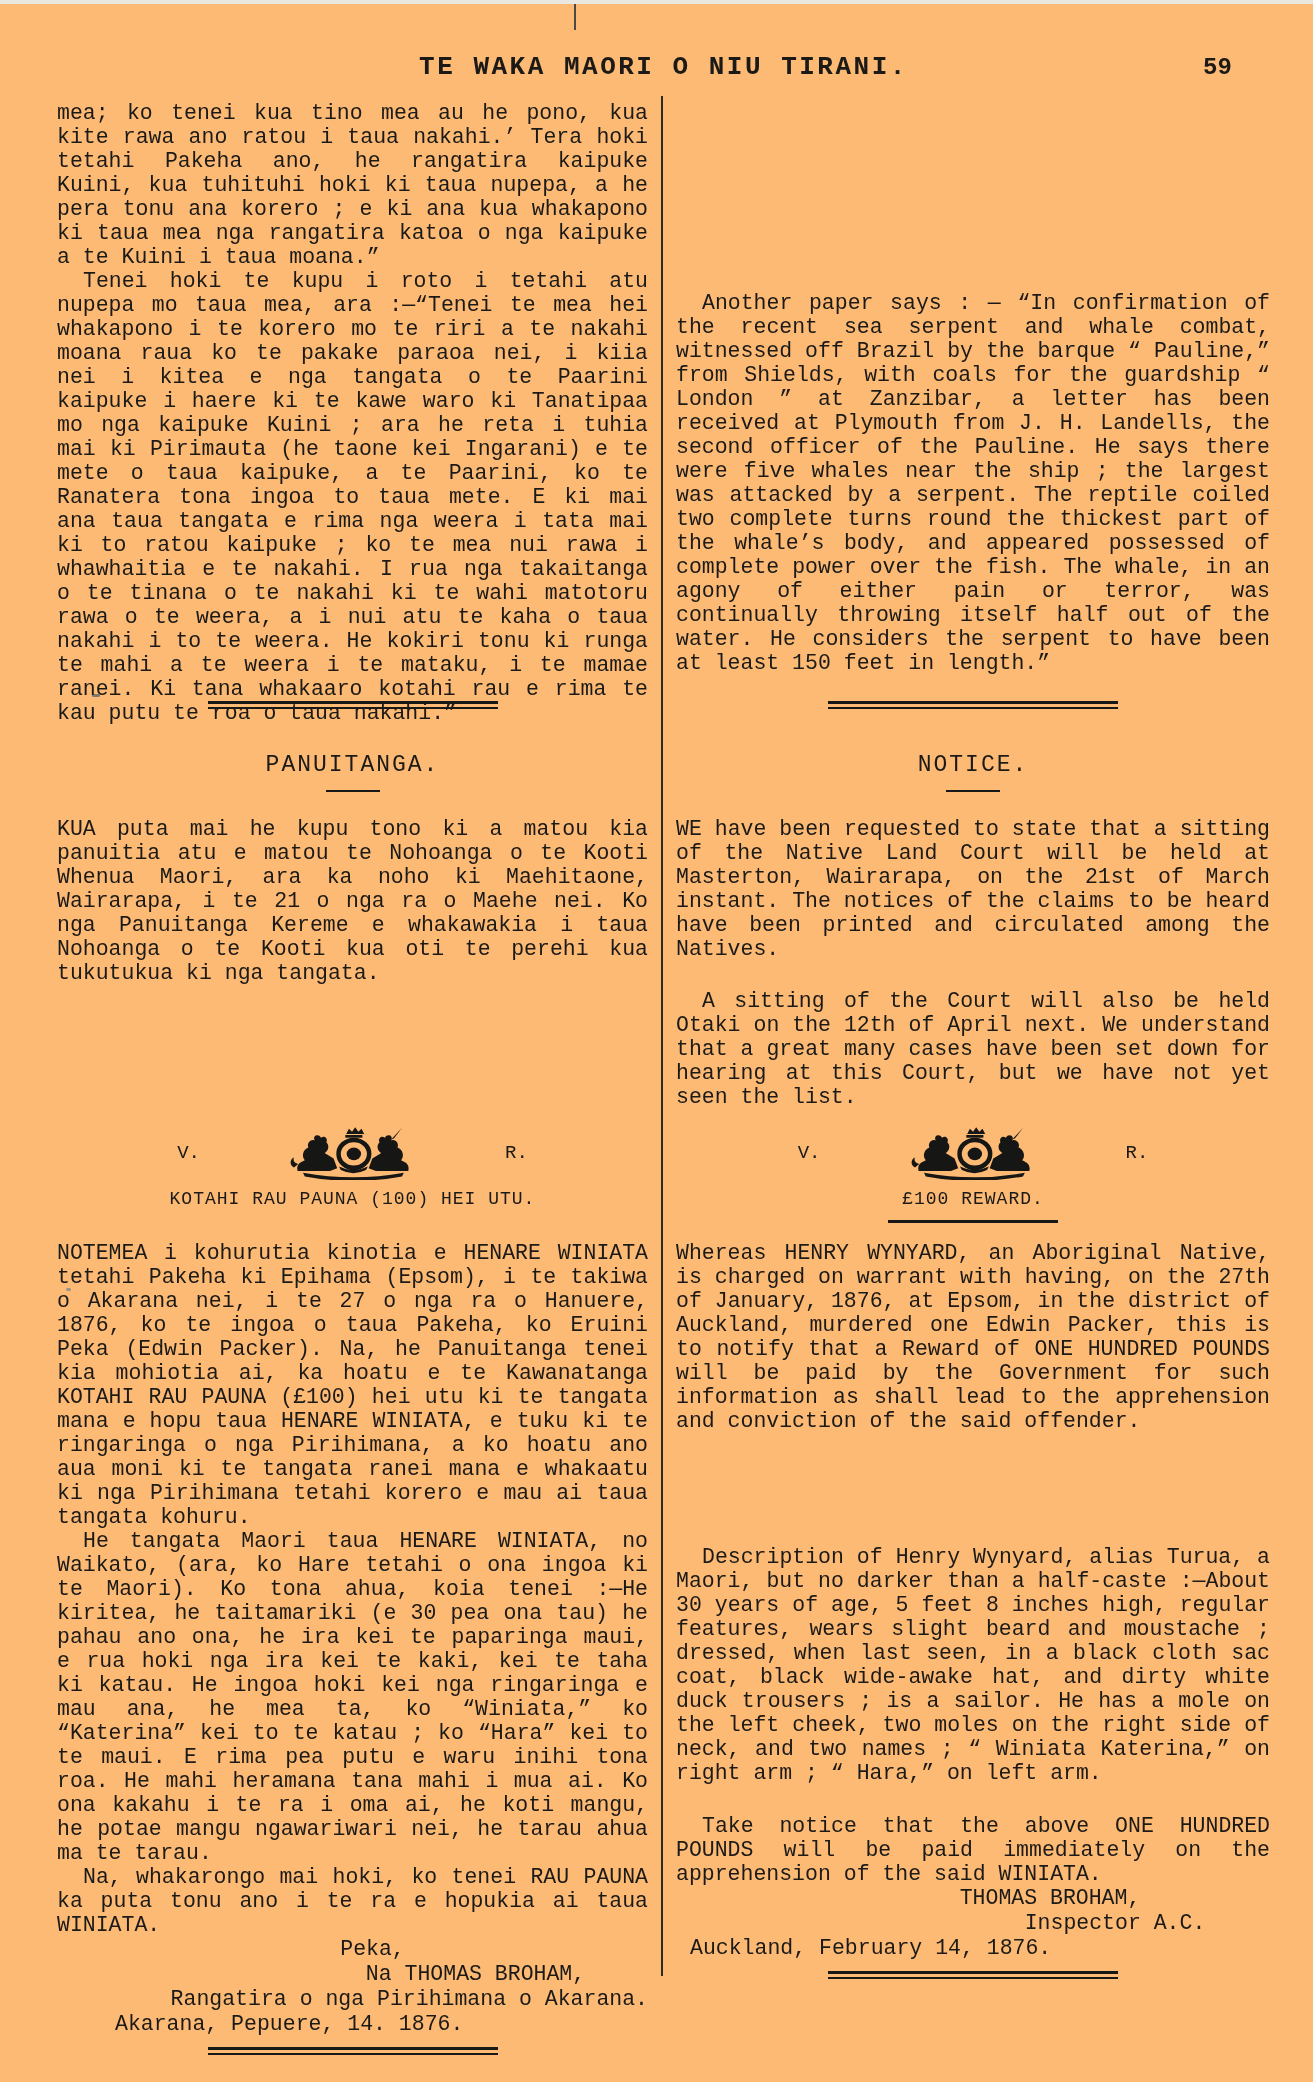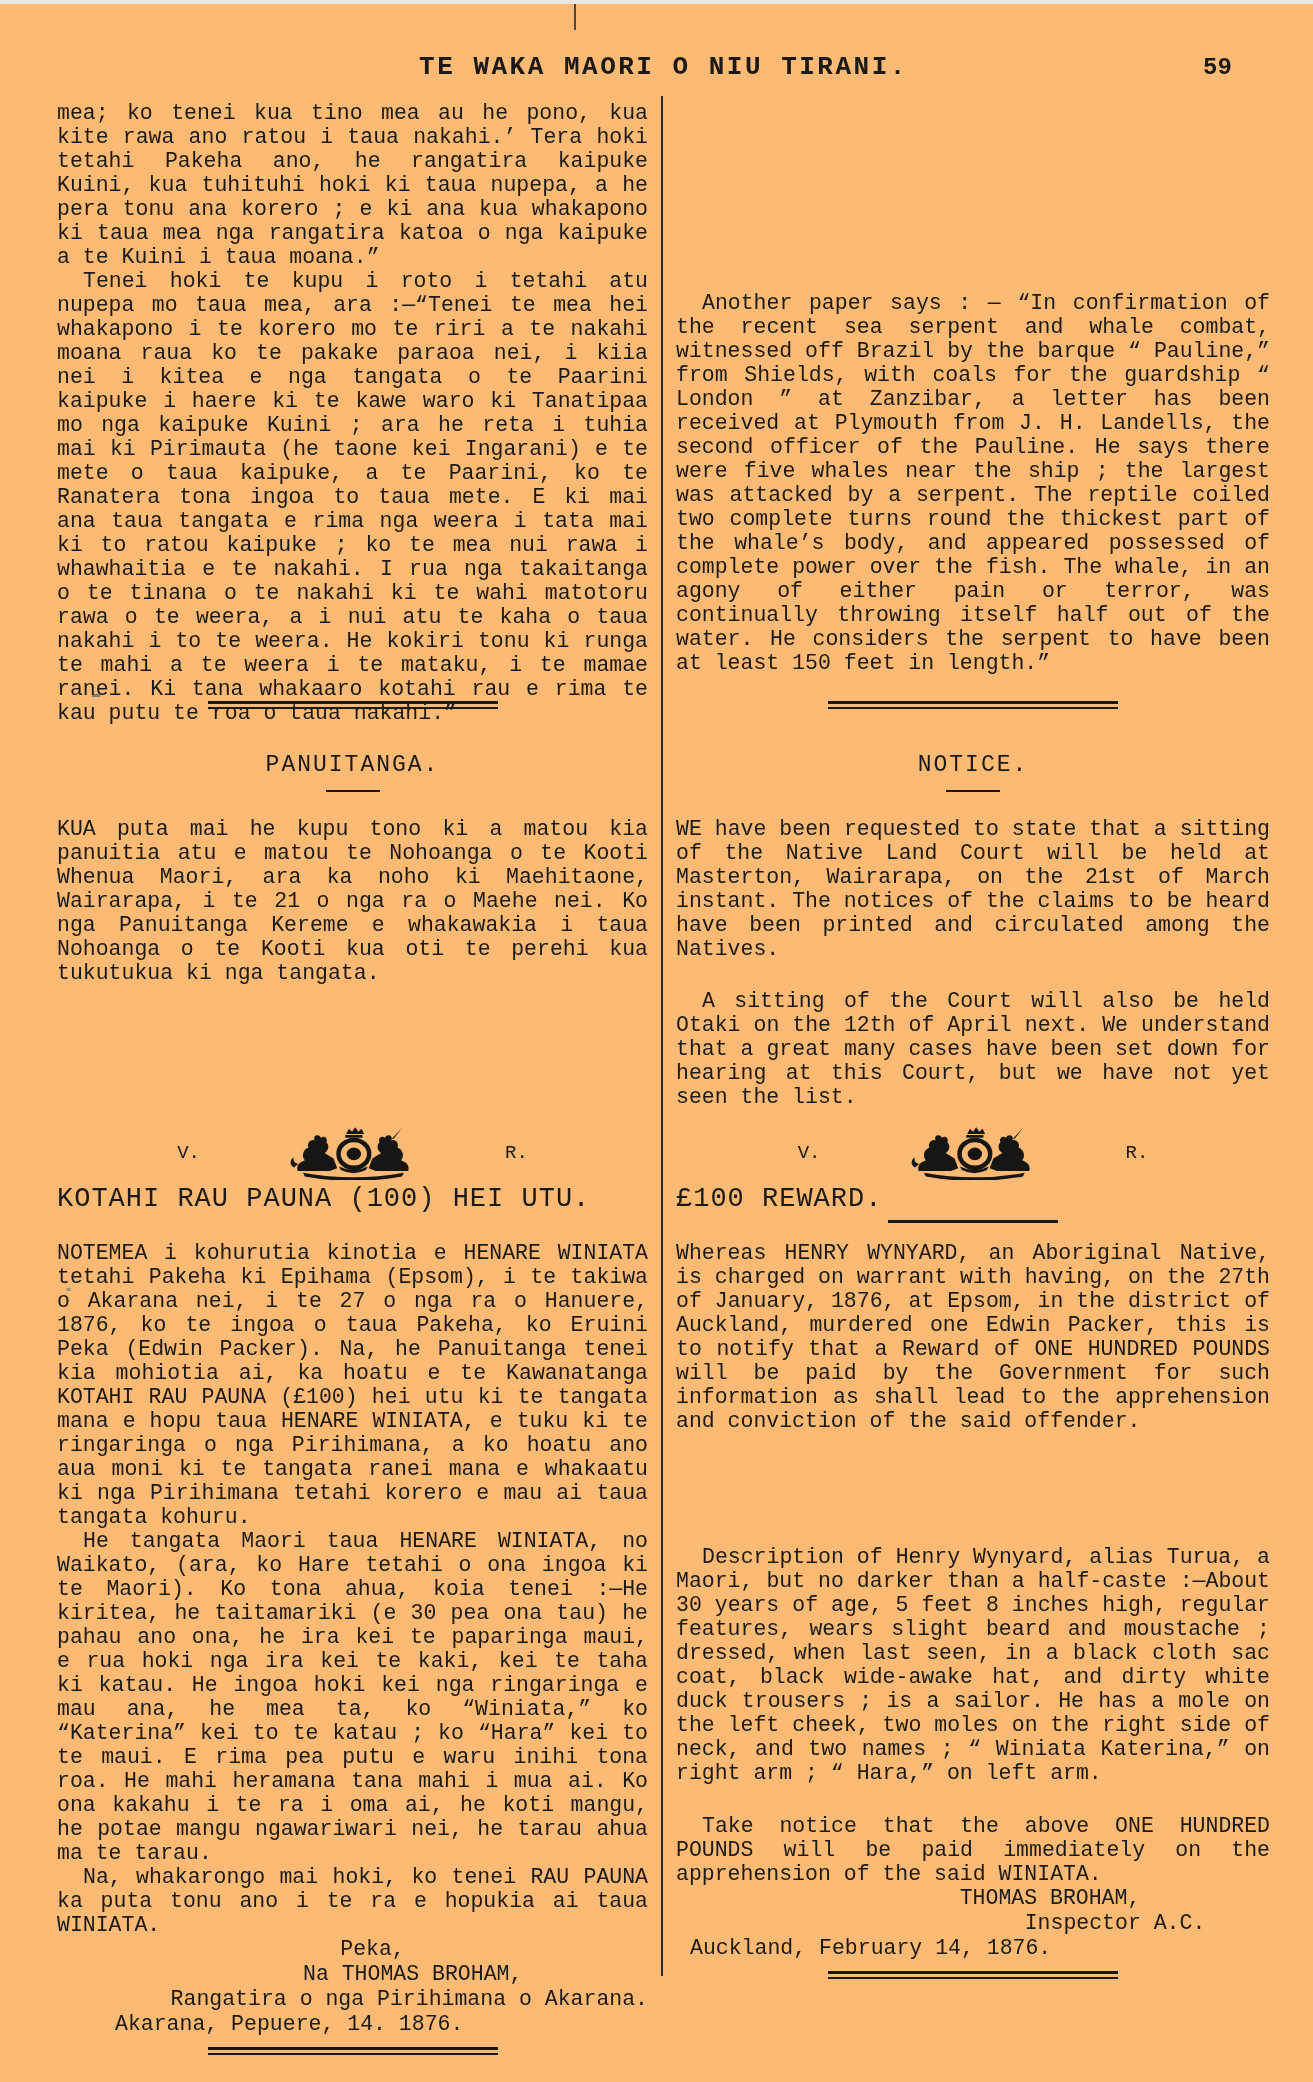--- a/index.html
+++ b/index.html
@@ -38,26 +38,26 @@
   }
   .rule-bottom { margin-top:10px; }
 
   .sec-heading { text-align:center; font-size:23px; font-weight:normal; letter-spacing:2px; }
   .rule-small { width:54px; height:2px; background:#181816; margin:13px auto 0; }
 
   .crest-row { display:flex; align-items:center; justify-content:center; gap:85px; height:64px; }
   .crest-initial { font-size:19px; }
   .crest svg { display:block; }
 
-  .reward-heading { font-size:27px; font-weight:normal; letter-spacing:1px; white-space:nowrap; }
+  .reward-heading { text-align:center; font-size:18px; font-weight:normal; letter-spacing:1px; white-space:nowrap; }
   .rule-reward { width:170px; height:3px; background:#181816; margin:9px auto 0; }
 
   .sig-line { line-height:25px; }
   .sig-naku { text-align:center; padding-left:40px; }
-  .sig-name-left { padding-left:246px; }
+  .sig-name-left { text-align:center; padding-left:246px; }
   .sig-title-left { text-align:right; padding-left:76px; }
   .sig-date-left { text-indent:58px; }
   .sig-name-right { text-align:center; padding-left:154px; }
   .sig-title-right { text-align:center; padding-left:284px; }
   .sig-date-right { text-indent:14px; }
 
   .gap-notice2 { margin-top:28px; }
   .gap-desc { margin-top:112px; }
   .gap-take { margin-top:29px; }
 </style>

